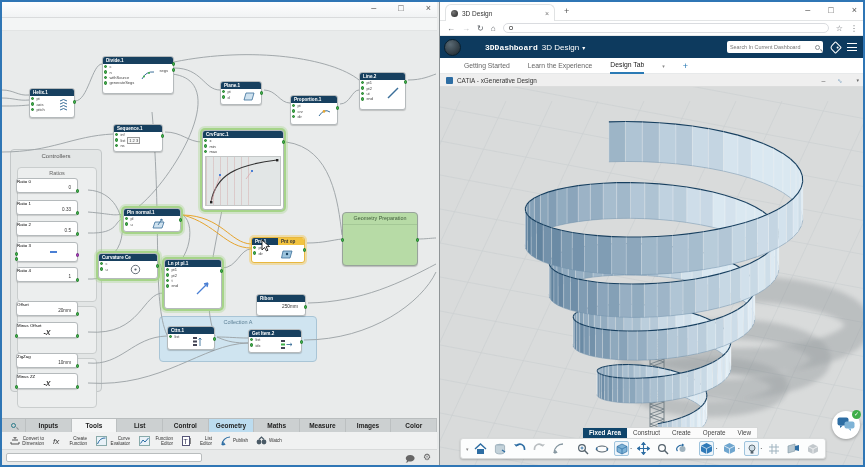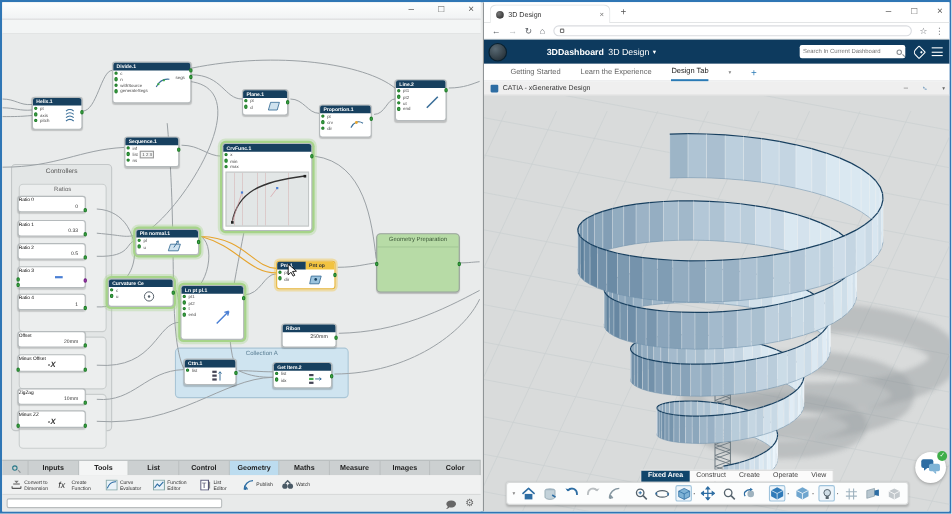--- a/index.html
+++ b/index.html
@@ -36,38 +36,38 @@
   
   .graphbox{margin:2px;background:#e2e6e6;border:1px solid #c3c7c7;height:50px;position:relative;
     background-image:repeating-linear-gradient(90deg,rgba(200,120,120,.25) 0 0.5px,transparent 0.5px 7px);}
   
   .ltabs{position:absolute;left:0;top:416px;width:100%;height:14px;background:#ccd0d1;display:flex;align-items:stretch;border-top:1px solid #b9bdbe;}
   .ltab{flex:1;font-size:6.5px;font-weight:bold;color:#222;text-align:center;line-height:14px;border-right:1px solid #bcc0c1;cursor:default;}
   .ltab.srch{flex:0 0 24px;}
   .ltab.active{background:#f4f5f5;}
   .ltab.hl{background:#bcdcef;}
   .ltools{position:absolute;left:0;top:430px;width:100%;height:18px;background:#f0f1f1;border-bottom:1px solid #d8dada;display:flex;align-items:center;gap:9px;padding-left:8px;}
-  .titem{display:flex;align-items:center;gap:2px;font-size:4.6px;color:#333;width:34px;line-height:5px;}
+  .titem{display:flex;align-items:center;gap:2px;font-size:4.6px;color:#333;width:34px;line-height:5px;text-align:right;}
   .titem svg{flex:0 0 auto;}
   .lstatus{position:absolute;left:0;top:448px;width:100%;height:15px;background:#e8eaea;}
   .cmdin{position:absolute;left:4px;top:3px;width:196px;height:9px;border:1px solid #b9bdbe;border-radius:2px;background:#fff;font-size:5px;}
   .statico{position:absolute;top:2px;font-size:9px;color:#666;}
   
   #browser{position:absolute;left:437px;top:0;width:426px;height:463px;background:#fff;border-left:1px solid #8f9496;}
   .tabstrip{position:absolute;top:0;left:0;width:100%;height:19px;background:#fff;border-bottom:1px solid #e3e5e6;}
   .btab{position:absolute;left:5px;top:2px;width:110px;height:17px;background:#fff;border:1px solid #e0e2e3;border-bottom:none;border-radius:6px 6px 0 0;display:flex;align-items:center;gap:4px;padding:0 5px;font-size:6.5px;color:#333;}
   .favicon{width:7px;height:7px;border-radius:50%;background:radial-gradient(circle at 35% 35%,#777,#222);}
   .tabx{margin-left:auto;color:#777;font-size:7px;}
   .newtab{position:absolute;left:124px;top:4px;font-size:9px;color:#555;}
   .addr{position:absolute;top:19px;left:0;width:100%;height:15px;background:#fff;border-bottom:1px solid #e7e9ea;display:flex;align-items:center;gap:7px;padding:0 7px;color:#5f6368;font-size:8px;}
   .urlbox{flex:1;height:10px;border:1px solid #dadce0;border-radius:6px;display:flex;align-items:center;padding:0 5px;gap:4px;}
   .lockdot{width:4px;height:4px;border:1px solid #777;border-radius:1px;}
   .bluehead{position:absolute;top:34px;left:0;width:100%;height:22px;background:#0d3a5e;display:flex;align-items:center;color:#fff;}
   .logo{width:17px;height:17px;border-radius:50%;margin-left:4px;background:radial-gradient(circle at 35% 30%,#5a6a74,#1a242b);border:1px solid #09202f;}
-  .brand{font-size:8px;font-weight:bold;margin-left:36px;}
+  .brand{font-size:8px;font-weight:bold;margin-left:24px;font-family:Liberation Mono, monospace;}
   .appname{font-size:8px;margin-left:4px;}
   .hdchev{font-size:6px;margin-left:3px;}
   .searchbox{margin-left:auto;width:96px;height:12px;background:#fff;border-radius:2px;display:flex;align-items:center;padding:0 3px;}
   .searchbox input{border:none;outline:none;flex:1;font-size:5.4px;color:#333;min-width:0;}
   .mag{width:5px;height:5px;border:1px solid #8a8f93;border-radius:50%;position:relative;flex:0 0 auto;}
   .mag::after{content:"";position:absolute;left:4px;top:4px;width:3px;height:1px;background:#8a8f93;transform:rotate(45deg);}
   .tagico{width:9px;height:9px;margin:0 7px 0 8px;border:1px solid #fff;border-radius:1px 1px 1px 4px;transform:rotate(45deg);position:relative;}
   .tagico::after{content:"";position:absolute;right:1px;top:1px;width:2px;height:2px;border-radius:50%;background:#fff;}
   .burger{width:10px;height:8px;border-top:1.4px solid #fff;border-bottom:1.4px solid #fff;margin-right:8px;position:relative;}
   .burger::after{content:"";position:absolute;left:0;top:2.6px;width:100%;height:1.4px;background:#fff;}

